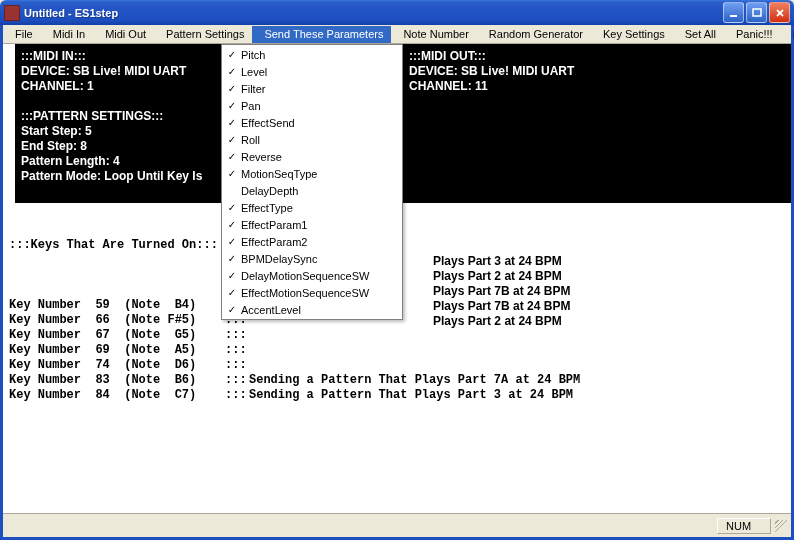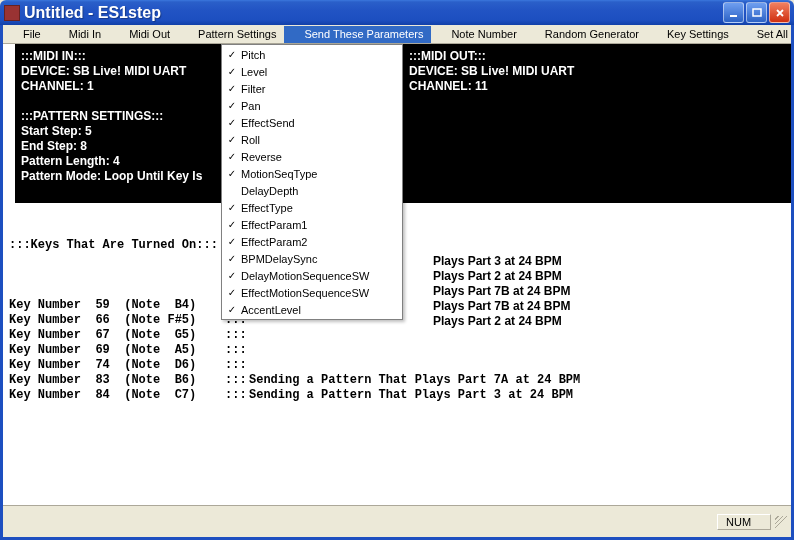--- a/index.html
+++ b/index.html
@@ -22,21 +22,21 @@
   color: white;
 }
 .titlebar-icon {
   width: 16px; height: 16px;
   background: #933; border: 1px solid #622;
   margin-right: 4px;
 }
 .titlebar-text {
   flex: 1;
   font-weight: bold;
-  font-size: 16px;
+  font-size: 11px;
   text-shadow: 1px 1px 1px rgba(0,0,0,0.3);
 }
 .winbtns { display: flex; gap: 2px; }
 .winbtn {
   width: 21px; height: 21px;
   border-radius: 3px;
   border: 1px solid rgba(255,255,255,0.5);
   display: flex; align-items: center; justify-content: center;
   font-weight: bold; font-size: 11px;
   color: white;
@@ -58,21 +58,21 @@
   background: #ece9d8;
   height: 19px;
   display: flex;
   align-items: center;
   border-bottom: 1px solid #aca899;
   font-size: 11px;
   user-select: none;
   white-space: nowrap;
 }
 .menuitem {
-  padding: 2px 8px 3px 20px;
+  padding: 2px 8px 3px 12px;
   cursor: default;
 }
 .menuitem.highlighted {
   background: #316ac5;
   color: white;
 }
 .content {
   flex: 1;
   position: relative;
   background: #fff;
@@ -120,21 +120,21 @@
   font-size: 11px;
   cursor: default;
 }
 .dd-check {
   width: 18px;
   text-align: center;
   font-size: 10px;
 }
 .dd-label { flex: 1; padding-right: 16px; }
 .statusbar {
-  height: 32px;
+  height: 24px;
   background: #ece9d8;
   border-top: 1px solid #aca899;
   display: flex;
   justify-content: flex-end;
   align-items: center;
   font-size: 11px;
 }
 .status-cell {
   border: 1px solid #aca899;
   border-top-color: #fff;

